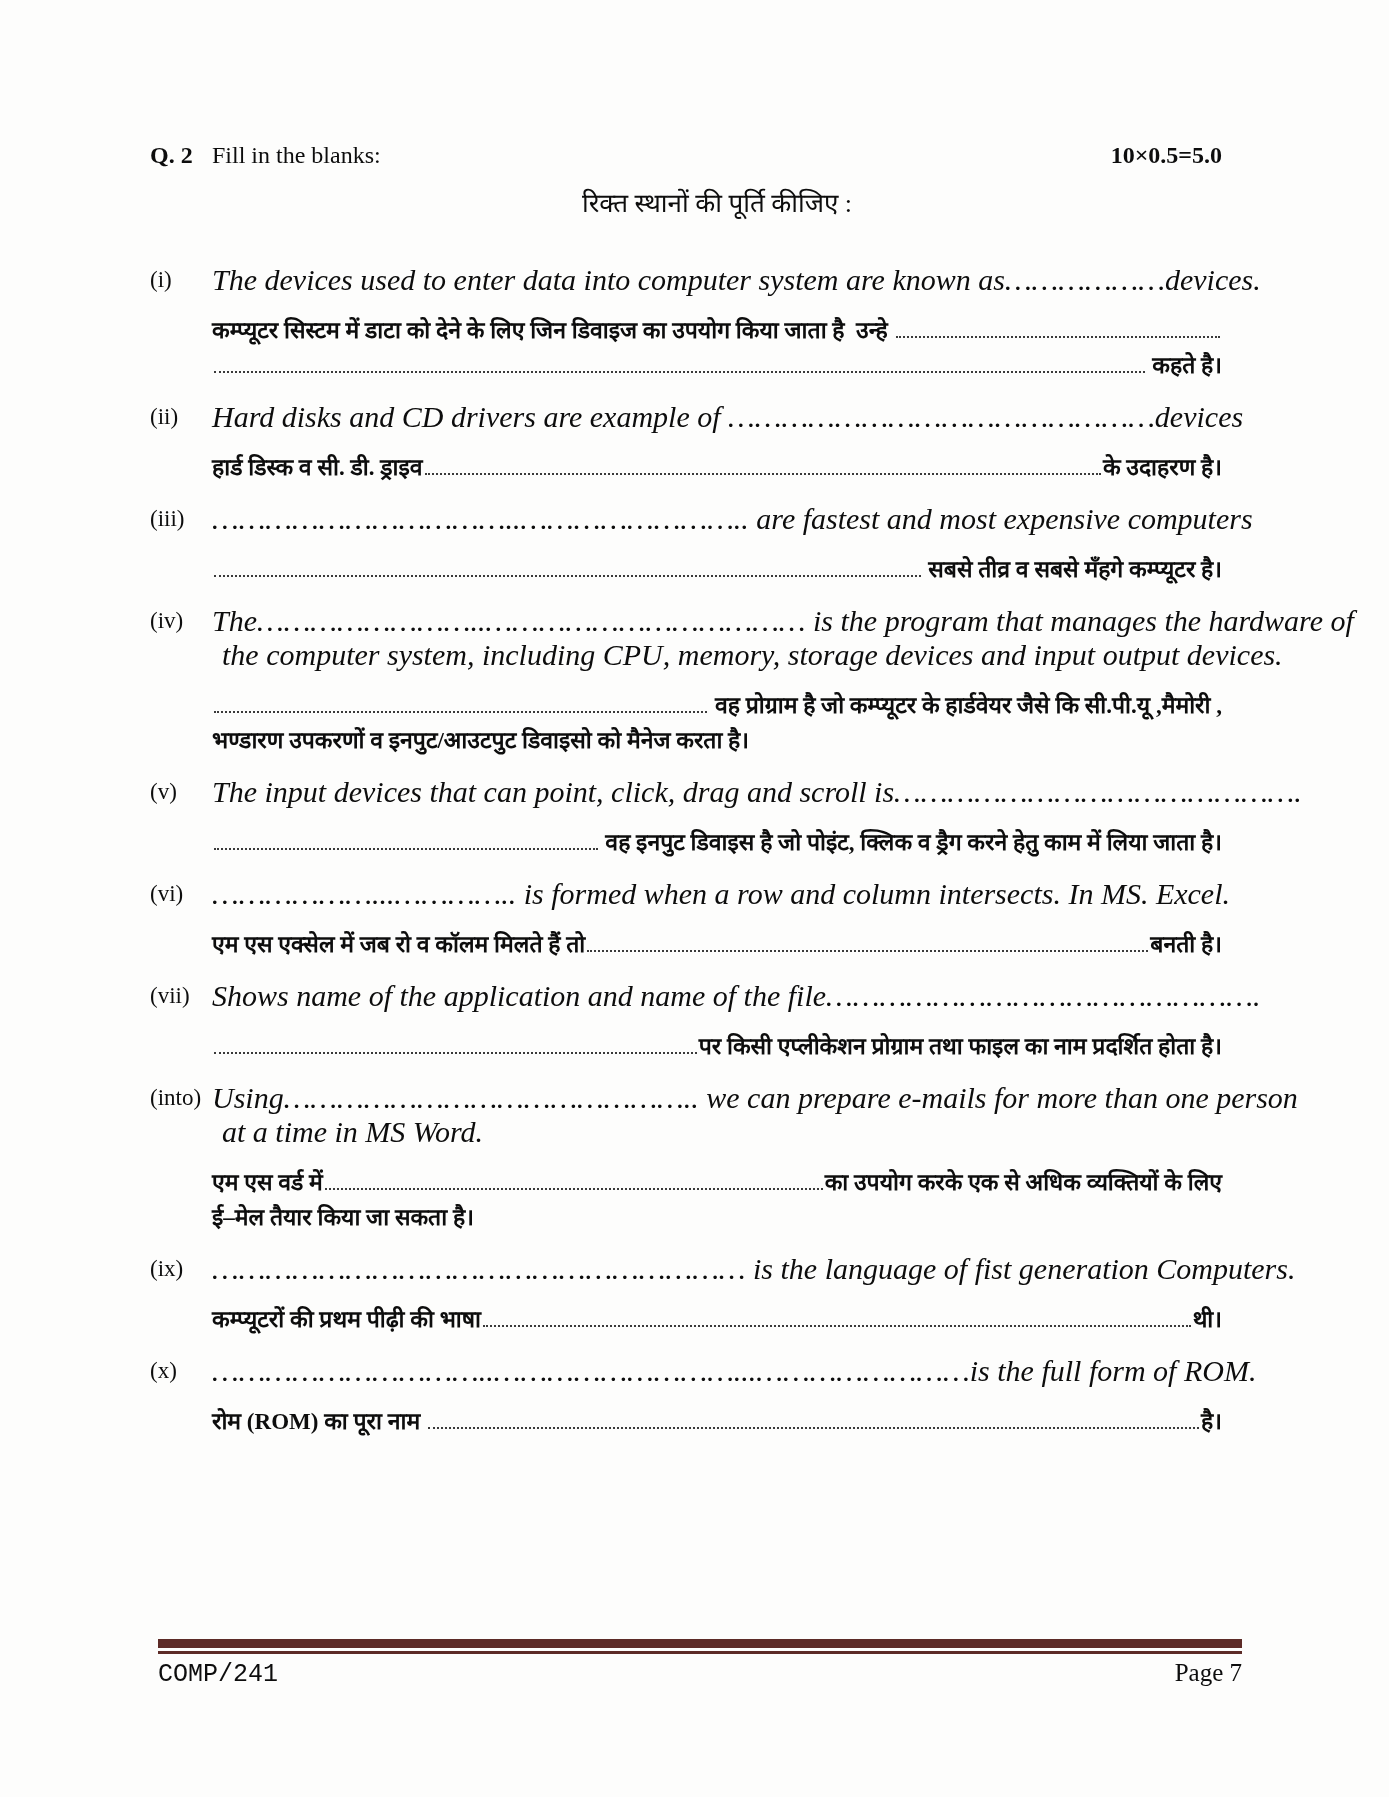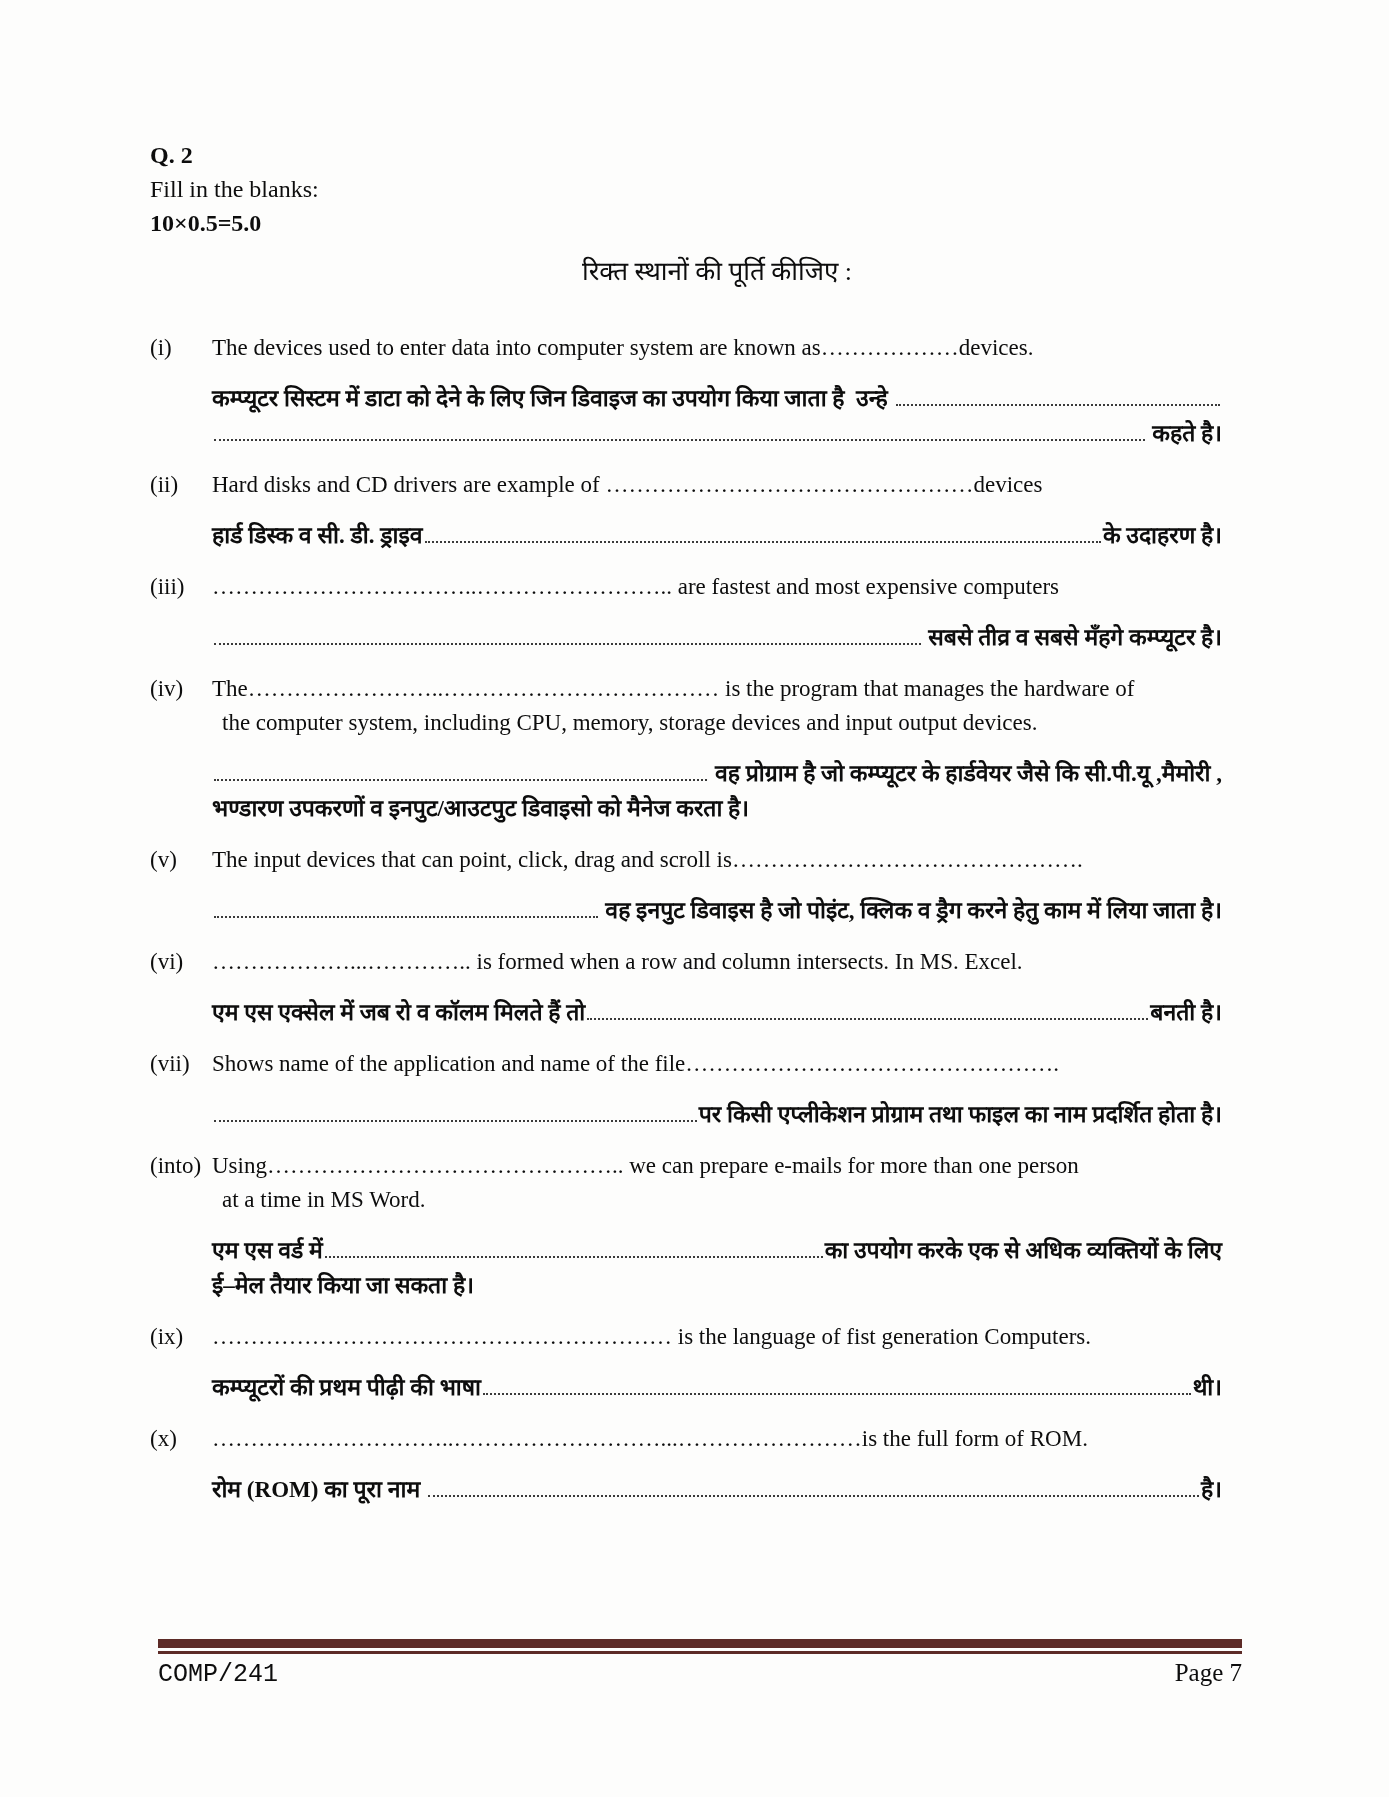--- a/index.html
+++ b/index.html
@@ -7,31 +7,31 @@
     position:relative;
     width:1389px;height:1797px;
     background:#fdfdfc;
     box-sizing:border-box;
     padding:138px 167px 0 150px;
     font-family:"Liberation Serif", serif;
     color:#0d0d0d;
     overflow:hidden;
   }
   
-  .hdr{display:flex;align-items:baseline;font-size:24px;line-height:34px;flex-direction:column;}
+  .hdr{display:flex;align-items:baseline;font-size:24px;line-height:34px;}
   .hdr .qlab{width:62px;flex:none;font-weight:bold;}
   .hdr .title{flex:1;}
   .hdr .marks{font-weight:bold;white-space:nowrap;}
   .subtitle{margin:14px 0 0 62px;font-size:26px;line-height:35px;text-align:center;}
   
   .questions{margin-top:42px;}
   .q{display:flex;margin-bottom:17px;}
   .qnum{width:62px;flex:none;font-size:23px;line-height:34px;}
   .qbody{flex:1;min-width:0;}
-  .en{margin:0;font-size:23px;line-height:34px;white-space:nowrap;}
+  .en{margin:0;font-size:30px;line-height:34px;white-space:nowrap;font-style:italic;}
   .en.cont{text-indent:10px;}
   .hi{margin-top:16px;}
   .hi-line{display:flex;align-items:baseline;font-size:23px;line-height:35px;font-weight:bold;}
   .hi-t{white-space:pre;flex:none;}
   .leader{
     flex:1 1 auto;min-width:40px;align-self:baseline;
     display:inline-block;height:3px;
     border-bottom:2.6px dotted #3a3a3a;
     margin:0 2px;
   }

